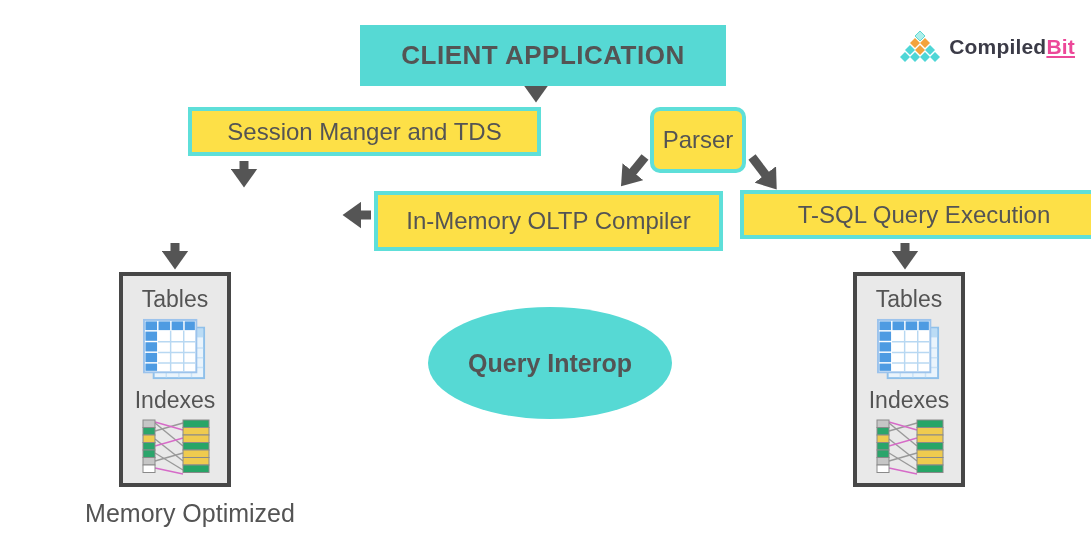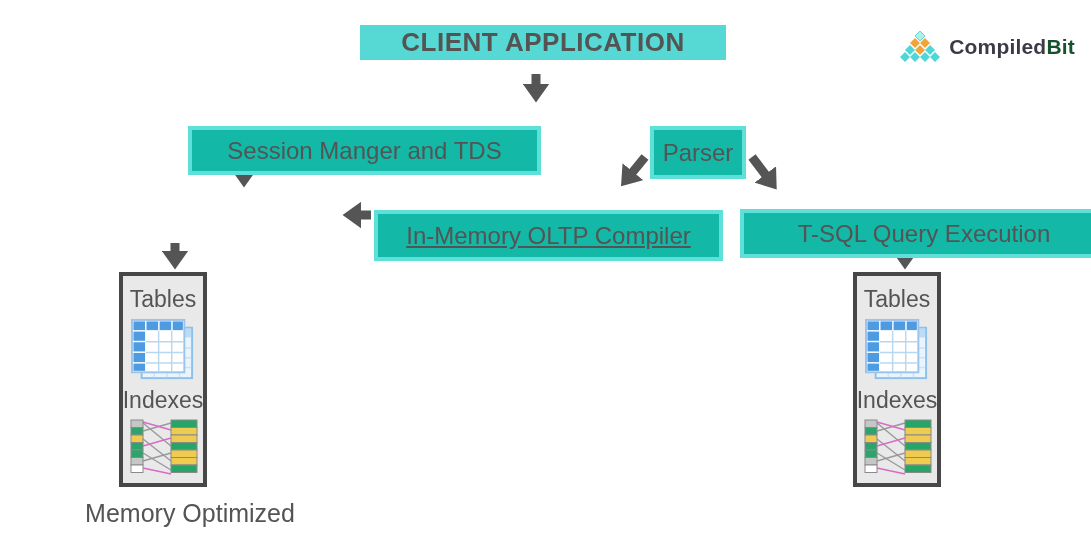--- a/index.html
+++ b/index.html
@@ -8,55 +8,55 @@
     font-family:"Liberation Sans","DejaVu Sans",sans-serif; overflow:hidden;
     color:var(--text,#545454);
   }
   .arrows { position:absolute; left:0; top:0; width:1091px; height:548px; pointer-events:none; }
 
   .box {
     position:absolute; display:flex; align-items:center; justify-content:center;
     color:var(--text,#545454); font-size:24px; white-space:nowrap; box-sizing:border-box;
   }
   .box.fill   { background:var(--teal,#56D9D4); font-weight:bold; font-size:26px; letter-spacing:0.5px; }
-  .box.outline{ background:#14b8a6; border:4px solid var(--teal-border,#5EDFD9);margin-top:19px; }
-
-  .client-app { left:360px; top:25px;  width:366px; height:35px; }
+  .box.outline{ background:#fde047; border:4px solid var(--teal-border,#5EDFD9); }
+
+  .client-app { left:360px; top:25px;  width:366px; height:61px; }
   .session    { left:188px; top:107px; width:353px; height:49px; }
-  .parser     { left:650px; top:107px; width:96px;  height:53px; }
+  .parser     { left:650px; top:107px; width:96px;  height:66px;border-radius:10px; }
   .natively   { left:40px;  top:191px; width:298px; height:48px; }
-  .compiler   { left:374px; top:191px; width:349px; height:51px;text-decoration:underline; }
+  .compiler   { left:374px; top:191px; width:349px; height:60px; }
   .tsql       { left:740px; top:190px; width:368px; height:49px; }
 
   .ellipse {
     position:absolute; left:428px; top:307px; width:244px; height:112px;
     background:var(--teal,#56D9D4); border-radius:50%;
     display:flex; align-items:center; justify-content:center;
     font-size:25px; font-weight:bold; color:var(--text,#545454);
   }
 
   .container {
-    position:absolute; top:272px; width:88px; height:215px; box-sizing:border-box;
+    position:absolute; top:272px; width:112px; height:215px; box-sizing:border-box;
     background:var(--container-bg,#E9E9E9); border:4px solid var(--container-border,#474747);
     display:flex; flex-direction:column; align-items:center; padding-top:10px; gap:5px;
   }
   .container.left  { left:119px; }
   .container.right { left:853px; }
   .c-label { font-size:23px; color:var(--text,#545454); }
 
   .caption {
     position:absolute; top:499px; font-size:25px; font-weight:normal;
     color:var(--text,#545454); text-align:center; white-space:nowrap;
   }
   .caption.left  { left:40px;  width:300px; }
   .caption.right { left:795px; width:230px; }
 
   .logo { position:absolute; top:30px; right:16px; display:flex; align-items:center; gap:7px; }
   .logo .brand { font-size:21px; font-weight:bold; color:#3B3B47; letter-spacing:0.2px; }
-  .logo .brand .lite { color:#14532d; }
+  .logo .brand .lite { color:#ec4899;text-decoration:underline; }
 </style>
 </head>
 <body>
 
 <div class="canvas">
 
   <svg class="arrows" viewBox="0 0 1091 548">
     <defs>
       <marker id="ah" viewBox="0 0 10 10" refX="3.5" refY="5" markerWidth="3" markerHeight="3" orient="auto">
         <path d="M0,0 L7,5 L0,10 z" fill="#555555"></path>
@@ -69,20 +69,21 @@
     <line x1="371" y1="215" x2="352" y2="215" stroke="#555555" stroke-width="9" marker-end="url(#ah)"></line>
     <line x1="175" y1="243" x2="175" y2="260" stroke="#555555" stroke-width="9" marker-end="url(#ah)"></line>
     <line x1="905" y1="243" x2="905" y2="260" stroke="#555555" stroke-width="9" marker-end="url(#ah)"></line>
   </svg>
 
   <div class="box fill client-app">CLIENT APPLICATION</div>
   <div class="box outline session">Session Manger and TDS</div>
   <div class="box outline parser">Parser</div>
   <div class="box outline compiler">In-Memory OLTP Compiler</div>
   <div class="box outline tsql">T-SQL Query Execution</div>
+  <div class="ellipse">Query Interop</div>
 
   <div class="container left">
     <div class="c-label">Tables</div>
     <svg width="66" height="64" viewBox="0 0 68 66">
       <g>
         <rect x="12" y="10" width="52" height="52" fill="#EAF4FC" stroke="#8FC0EA" stroke-width="2"></rect>
         <rect x="13" y="11" width="50" height="9" fill="#BBDCF5"></rect>
         <line x1="25" y1="20" x2="25" y2="61" stroke="#C9E2F6" stroke-width="1.5"></line>
         <line x1="38" y1="20" x2="38" y2="61" stroke="#C9E2F6" stroke-width="1.5"></line>
         <line x1="51" y1="20" x2="51" y2="61" stroke="#C9E2F6" stroke-width="1.5"></line>

